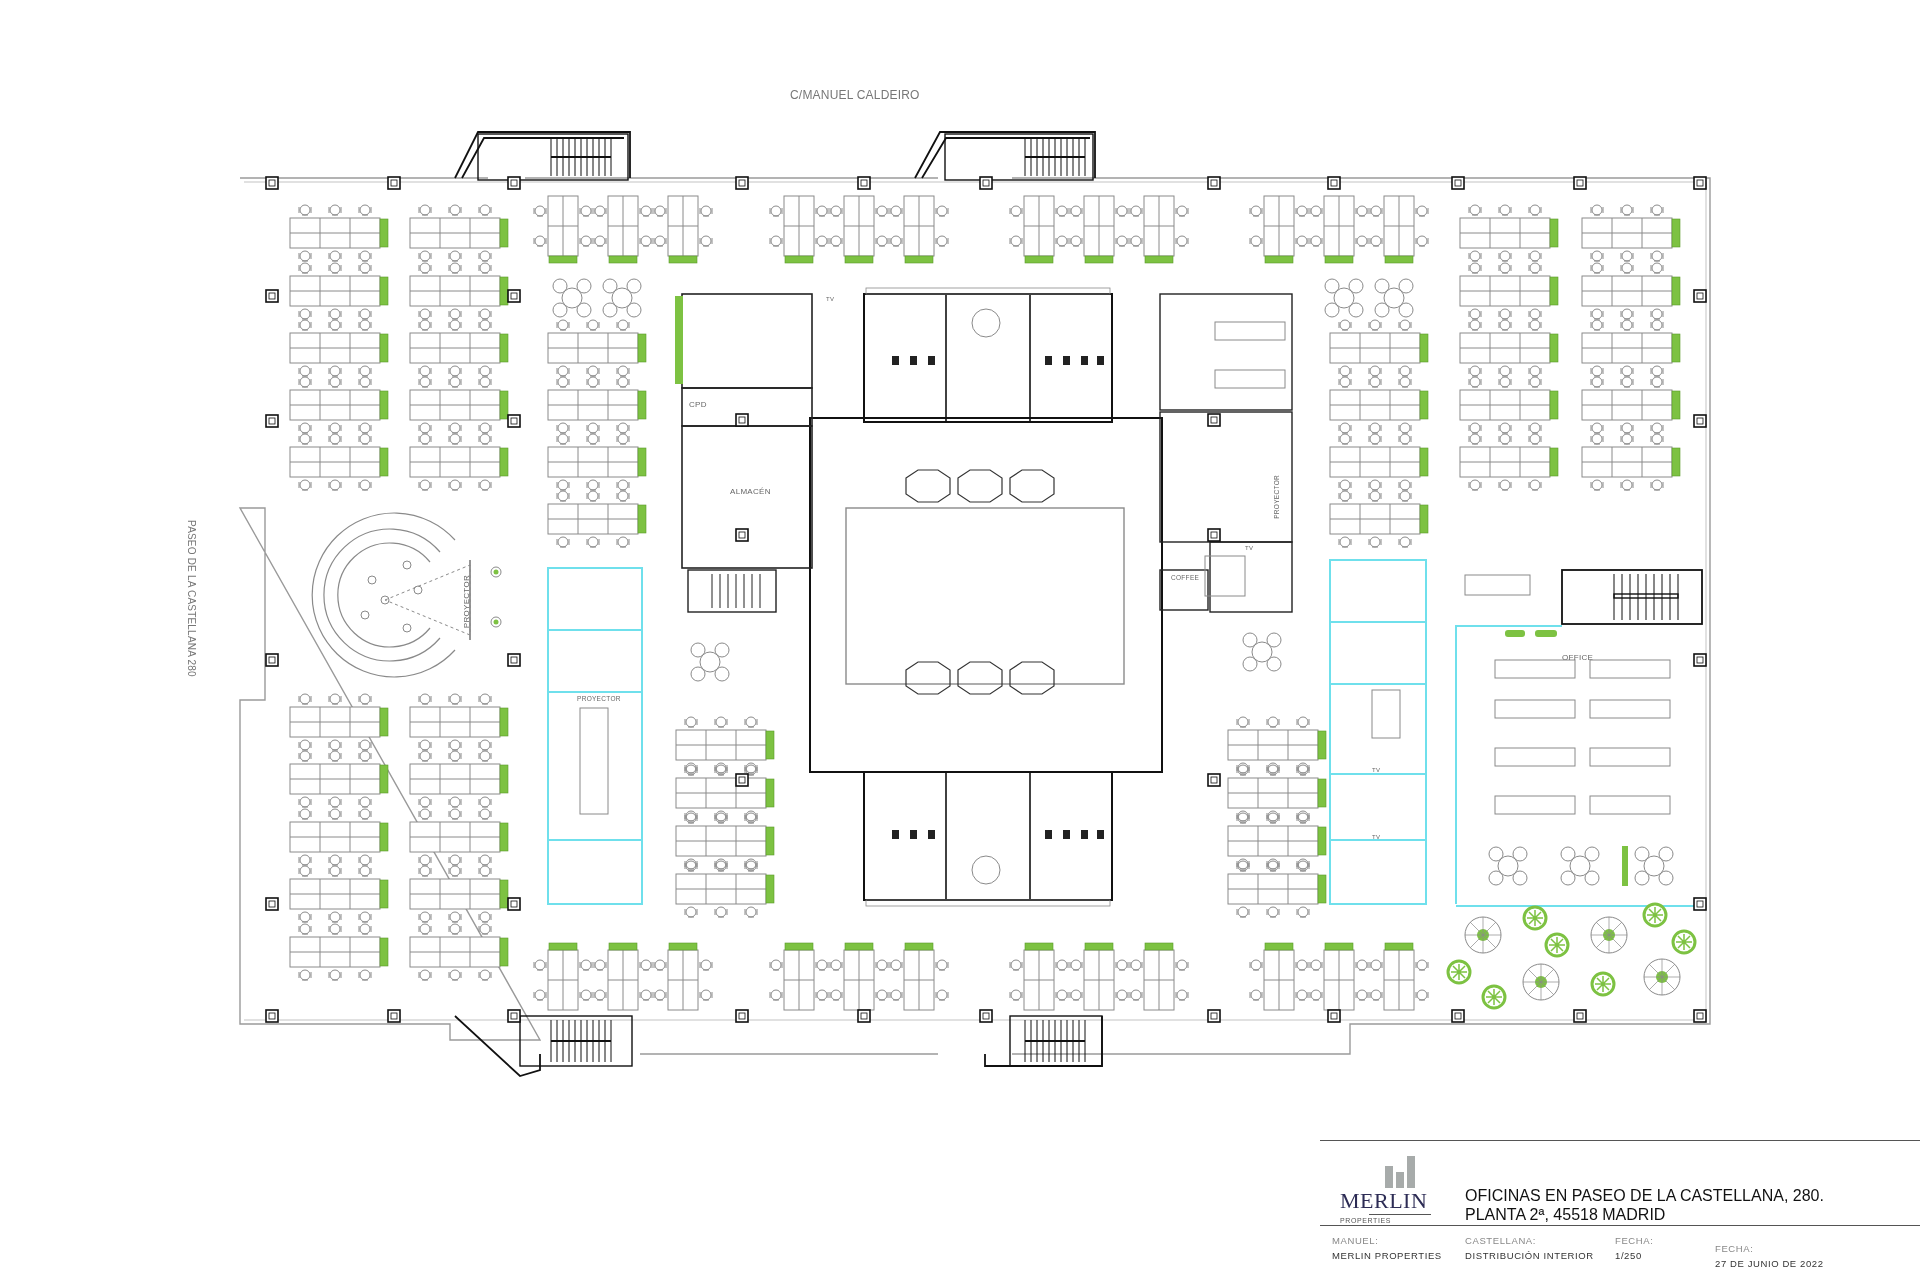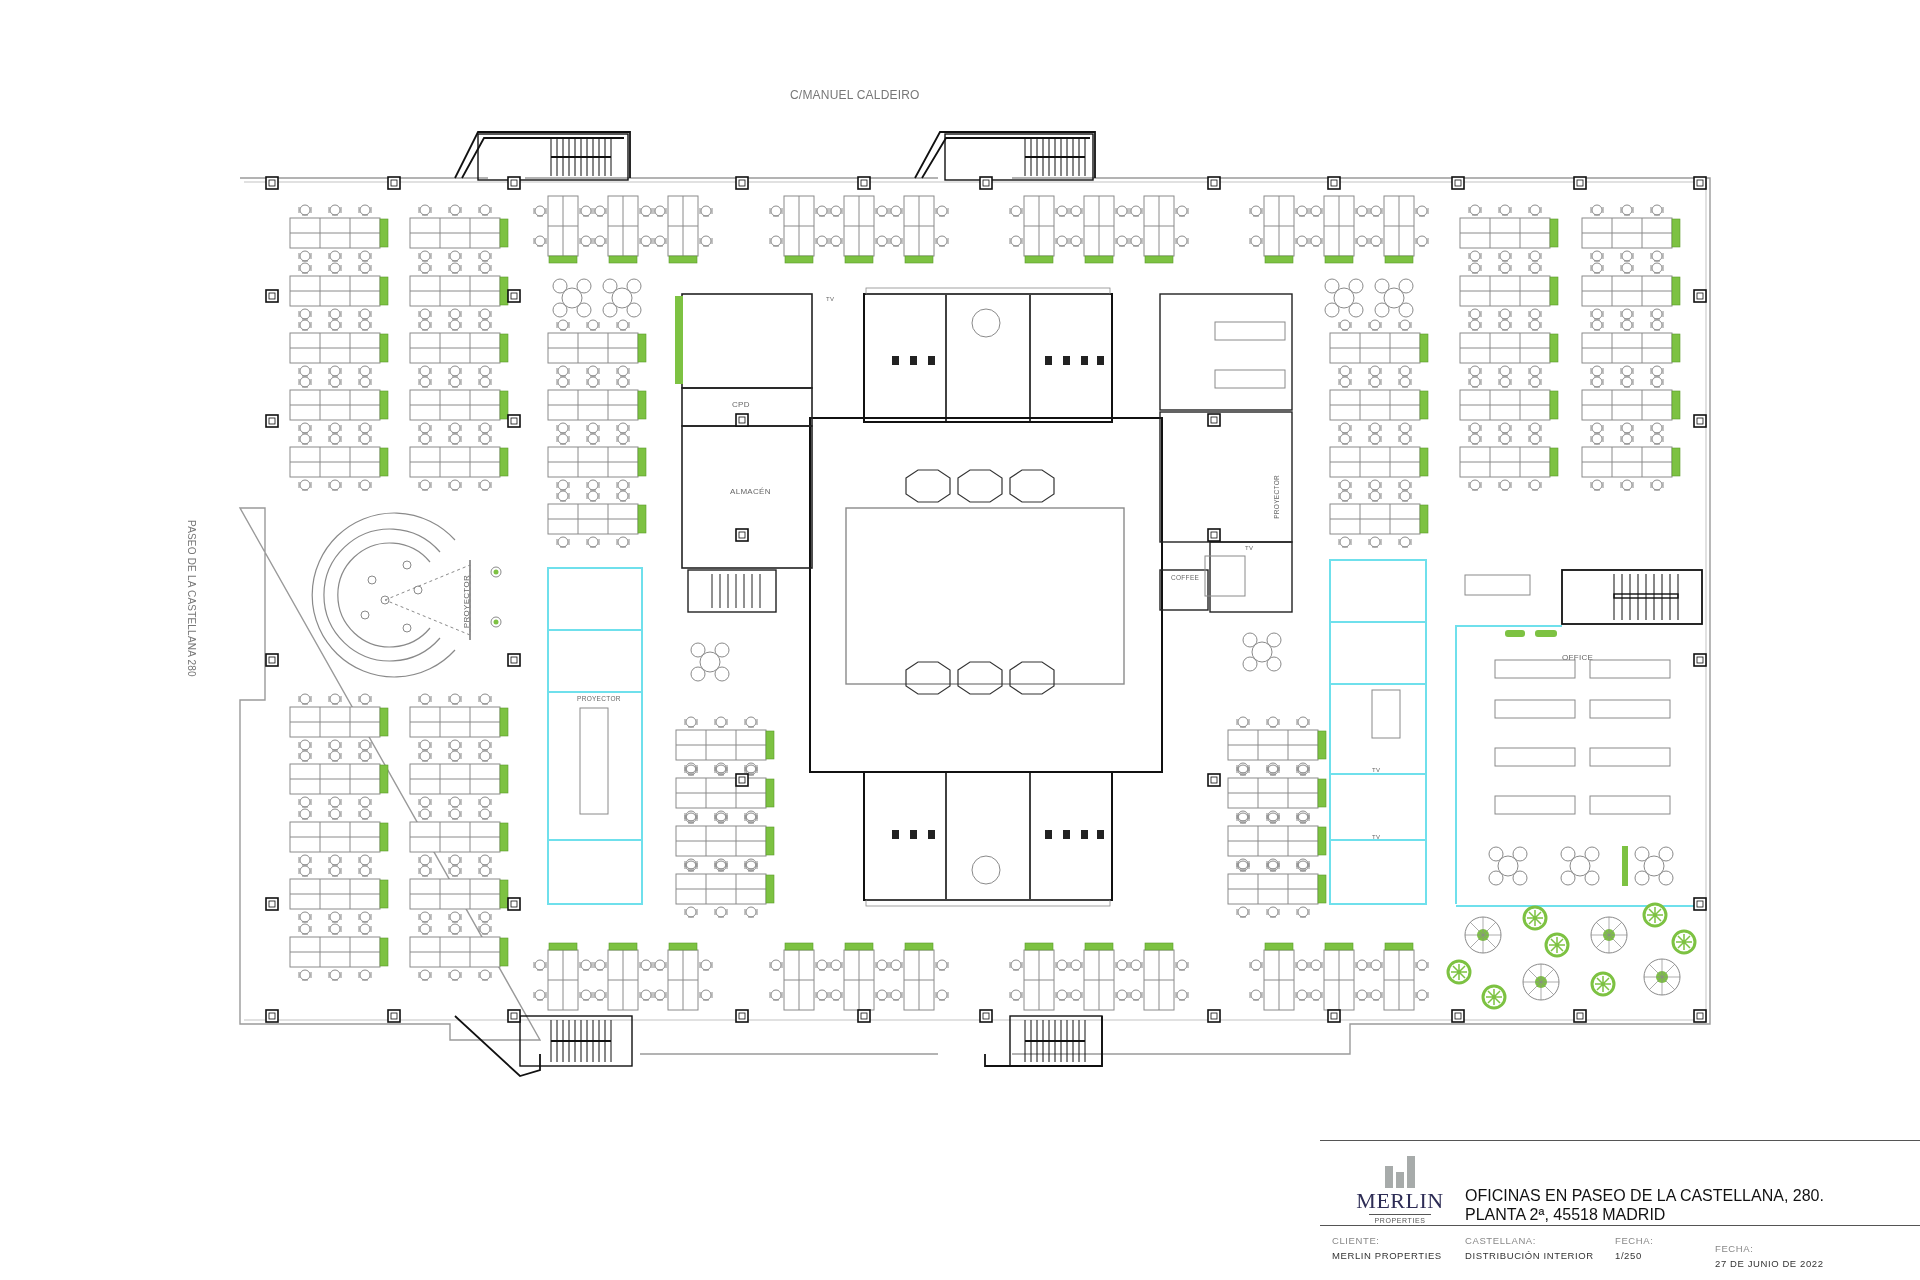--- a/index.html
+++ b/index.html
@@ -5,21 +5,21 @@
   html, body { margin: 0; padding: 0; background: #ffffff; }
   body { width: 1920px; height: 1280px; position: relative; overflow: hidden; font-family: "Liberation Sans", sans-serif; }
   #plan { position: absolute; left: 0; top: 0; width: 1920px; height: 1280px; }
   .street-top { position: absolute; left: 790px; top: 88px; font-size: 12px; color: #777; letter-spacing: 0.2px; }
   .street-left { position: absolute; left: 186px; top: 520px; font-size: 10px; color: #777; writing-mode: vertical-rl; letter-spacing: 0.2px; }
   .room-label { position: absolute; font-size: 8px; color: #666; font-family: "Liberation Sans", sans-serif; letter-spacing: 0.3px; }
   .room-label.rot { writing-mode: vertical-rl; transform: rotate(180deg); }
   .title-block { position: absolute; left: 1320px; top: 1140px; width: 600px; height: 140px; }
   .tb-line-top { position: absolute; left: 0; top: 0; width: 600px; border-top: 1.5px solid #555; }
   .tb-line-mid { position: absolute; left: 0; top: 85px; width: 600px; border-top: 1.5px solid #555; }
-  .logo { position: absolute; left: 20px; top: 14px; width: 120px; text-align: center; }
+  .logo { position: absolute; left: 20px; top: 14px; width: 120px; }
   .logo-bars { display: flex; justify-content: center; align-items: flex-end; gap: 3px; height: 34px; }
   .logo-bars span { display: block; width: 8px; background: #a7abaa; }
   .logo-name { font-family: "Liberation Serif", serif; font-size: 22px; color: #2d2c55; letter-spacing: 0.5px; margin-top: 2px; line-height: 22px; }
   .logo-rule { width: 62px; margin: 2px auto 0; border-top: 1px solid #555; }
   .logo-sub { font-size: 7px; color: #555; letter-spacing: 0.6px; margin-top: 2px; }
   .project { position: absolute; left: 145px; top: 46px; font-size: 16px; color: #111; line-height: 19px; }
   .tb-cell { position: absolute; top: 95px; font-size: 9.5px; color: #888; letter-spacing: 0.6px; }
   .tb-cell .v { color: #333; margin-top: 4px; }
 </style>
 </head>
@@ -400,21 +400,21 @@
       <rect x="1215" y="370" width="70" height="18"></rect>
     <rect x="580" y="708" width="28" height="106"></rect>
     <rect x="1372" y="690" width="28" height="48"></rect>
     <rect x="1205" y="556" width="40" height="40"></rect>
   </g>
 </svg>
 
 <div class="street-top">C/MANUEL CALDEIRO</div>
 <div class="street-left">PASEO DE LA CASTELLANA 280</div>
 
-<div class="room-label" style="left:732px; top:400px;text-align:center;">CPD</div>
+<div class="room-label" style="left:689px; top:400px;text-align:center;">CPD</div>
 <div class="room-label" style="left:730px; top:487px;">ALMACÉN</div>
 <div class="room-label rot" style="left:462px; top:575px;">PROYECTOR</div>
 <div class="room-label" style="left:577px; top:695px; font-size:6.5px;">PROYECTOR</div>
 <div class="room-label rot" style="left:1273px; top:475px; font-size:6.5px;">PROYECTOR</div>
 <div class="room-label" style="left:1171px; top:574px; font-size:6.5px;">COFFEE</div>
 <div class="room-label" style="left:1562px; top:645px;margin-top:8px;">OFFICE</div>
 <div class="room-label" style="left:826px; top:296px; font-size:6px;">TV</div>
 <div class="room-label" style="left:1245px; top:545px; font-size:6px;">TV</div>
 <div class="room-label" style="left:1372px; top:767px; font-size:6px;">TV</div>
 <div class="room-label" style="left:1372px; top:834px; font-size:6px;">TV</div>
@@ -430,21 +430,21 @@
     <div class="logo-name">MERLIN</div>
     <div class="logo-rule"></div>
     <div class="logo-sub">PROPERTIES</div>
   </div>
   <div class="project">
     <div>OFICINAS EN PASEO DE LA CASTELLANA, 280.</div>
     <div>PLANTA 2ª, 45518 MADRID</div>
   </div>
   <div class="tb-line-mid"></div>
   <div class="tb-cell" style="left:12px;">
-    <div>CLIENTE:</div>
+    <div>MANUEL:</div>
     <div class="v">MERLIN PROPERTIES</div>
   </div>
   <div class="tb-cell" style="left:145px;">
     <div>CASTELLANA:</div>
     <div class="v">DISTRIBUCIÓN INTERIOR</div>
   </div>
   <div class="tb-cell" style="left:295px;">
     <div>FECHA:</div>
     <div class="v">1/250</div>
   </div>

